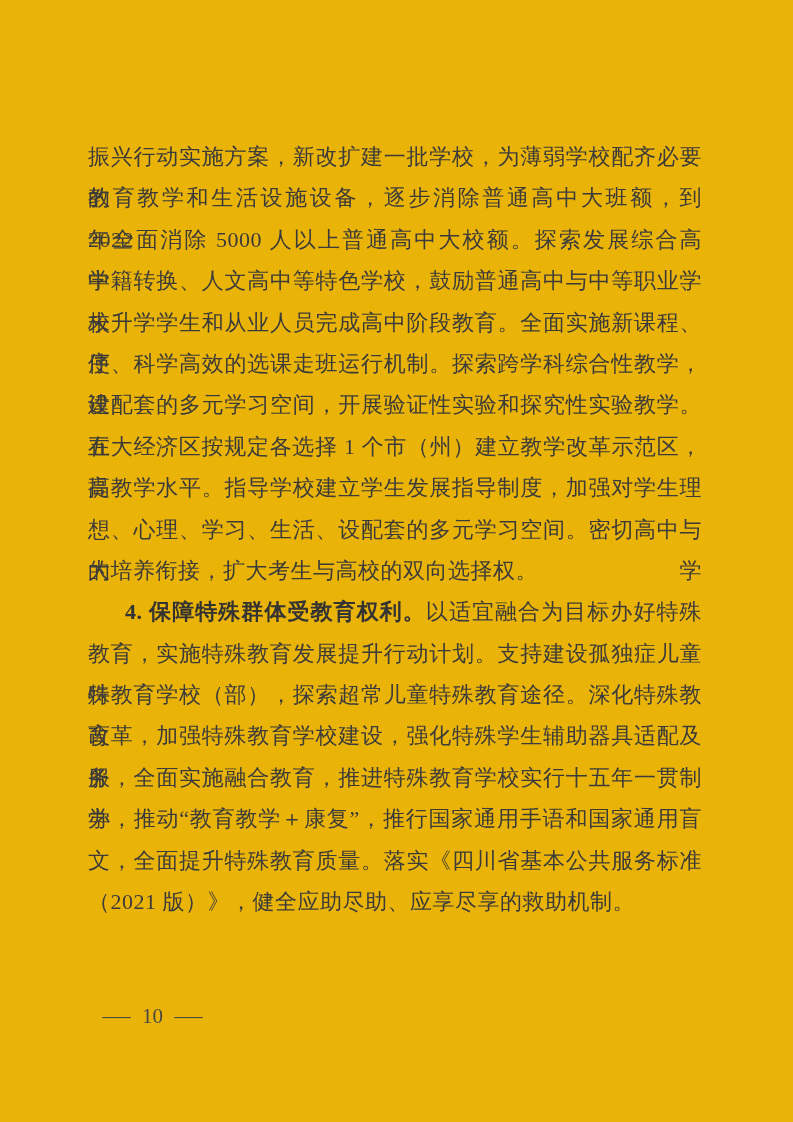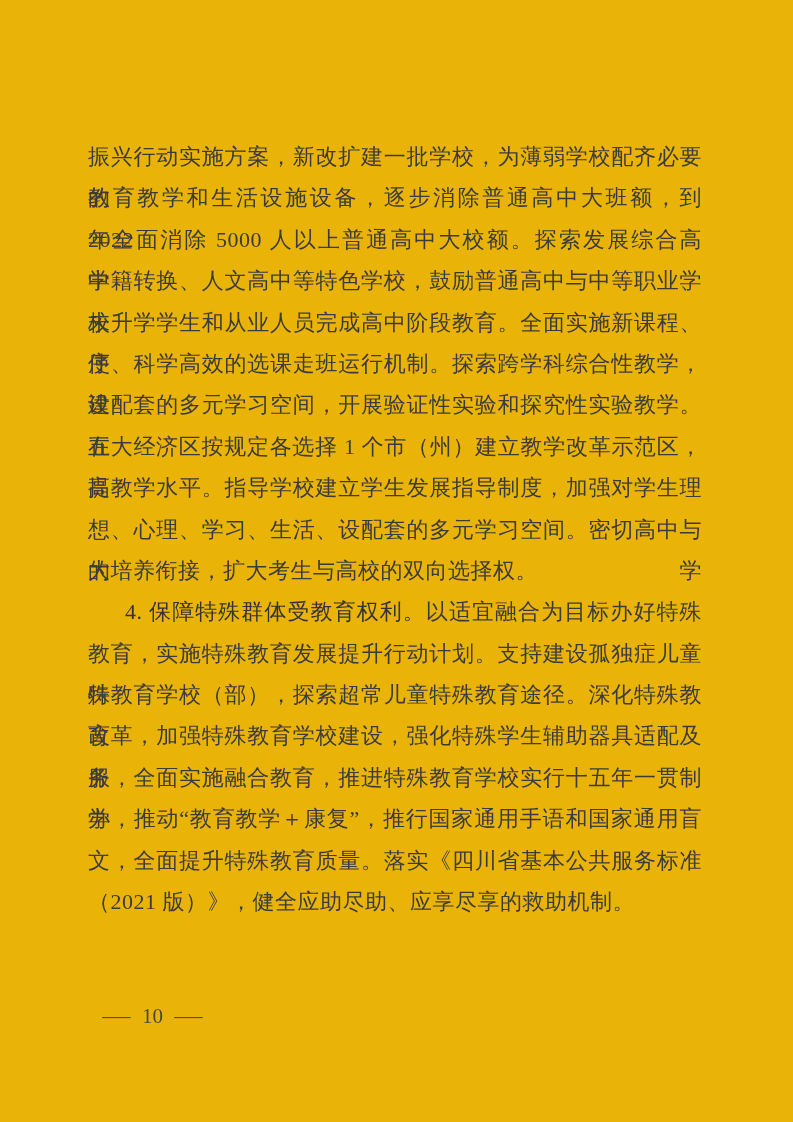--- a/index.html
+++ b/index.html
@@ -35,21 +35,21 @@
     text-justify: inter-character;
     letter-spacing: 0.5px;
   }
   .line.last {
     text-align-last: left;
   }
   .line.indent {
     text-indent: 37px;
   }
   .bold {
-    font-weight: normal;
+    font-weight: bold;
     color: #333333;
   }
   .pagefooter {
     position: absolute;
     left: 106px;
     top: 1002px;
     display: flex;
     align-items: center;
     gap: 15px;
     font-size: 21px;

